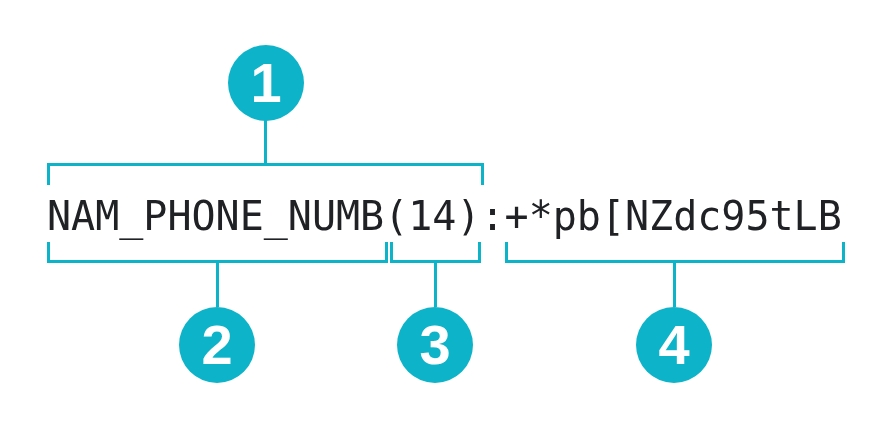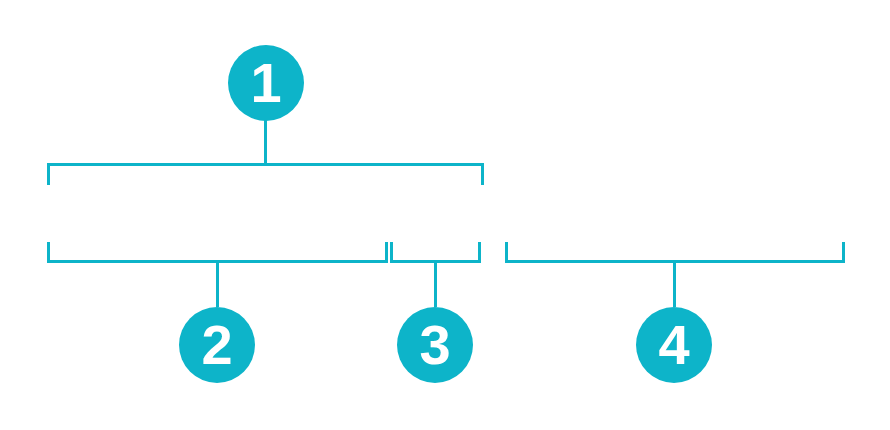--- a/index.html
+++ b/index.html
@@ -78,20 +78,21 @@
 </style>
 </head>
 <body>
 
 <div class="canvas">
 
   <div class="badge b1">1</div>
   <div class="stem s1"></div>
   <div class="bracket top k1"></div>
 
+  <div class="code">NAM_PHONE_NUMB(14):+*pb[NZdc95tLB</div>
 
   <div class="bracket bottom k2"></div>
   <div class="stem s2"></div>
   <div class="badge b2">2</div>
 
   <div class="bracket bottom k3"></div>
   <div class="stem s3"></div>
   <div class="badge b3">3</div>
 
   <div class="bracket bottom k4"></div>

